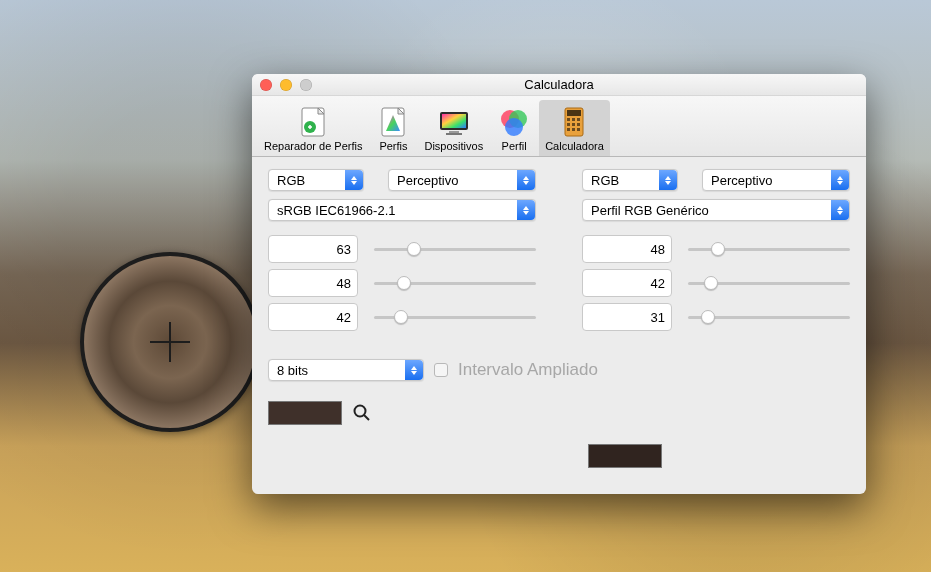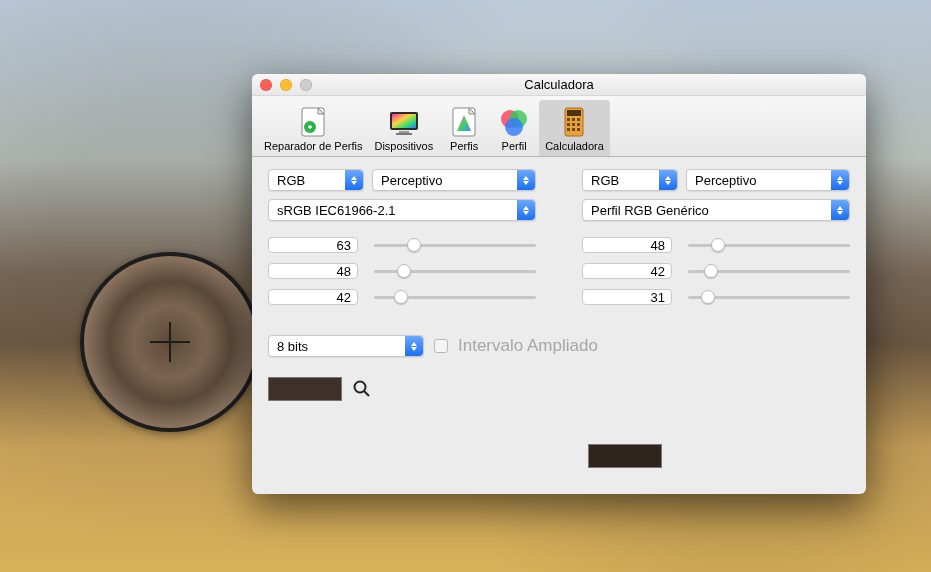--- a/index.html
+++ b/index.html
@@ -49,41 +49,41 @@
   .tb-item { display:flex; flex-direction:column; align-items:center; padding: 4px 6px 4px;
     font-size:11px; cursor:default; border-radius:4px 4px 0 0; }
   .tb-item.selected { background:#d3d3d3; }
   .tb-icon { width:38px; height:36px; display:flex; align-items:center; justify-content:center; }
   .tb-icon svg { width:34px; height:34px; }
 
   .content { flex:1; padding: 12px 16px; display:flex; flex-direction:column; }
   .columns { display:flex; gap:46px; }
   .col { flex:1; display:flex; flex-direction:column; gap:8px; }
 
-  .sel-row { display:flex; gap:8px; }
+  .sel-row { display:flex; gap:24px; }
   .mac-select {
     position:relative; background:#fff; border:1px solid #c9c9c9; border-radius:4px;
     height:22px; font-size:13px; display:flex; align-items:center; padding:0 22px 0 8px;
     box-shadow: 0 .5px 1px rgba(0,0,0,.08);
   }
   .mac-select .arrows{
     position:absolute; right:0; top:0; bottom:0; width:18px; border-top-right-radius:4px;
     border-bottom-right-radius:4px; background:linear-gradient(#6ca7ff,#1a6ff0);
     display:flex;flex-direction:column;align-items:center;justify-content:center;gap:1px;
   }
   .mac-select .arrows::before,.mac-select .arrows::after{
     content:"";width:0;height:0;border-left:3px solid transparent;border-right:3px solid transparent;
   }
   .mac-select .arrows::before{border-bottom:4px solid #fff;}
   .mac-select .arrows::after{border-top:4px solid #fff;}
 
   .value-group{display:flex;flex-direction:column;gap:6px;margin-top:6px;}
   .value-row{display:flex;align-items:center;gap:16px;}
   .value-input{
-    width:90px;height:16px;background:#fff;border:1px solid #c9c9c9;border-radius:4px;
+    width:90px;height:28px;background:#fff;border:1px solid #c9c9c9;border-radius:4px;
     font-size:13px;text-align:right;padding:0 6px;display:flex;align-items:center;justify-content:flex-end;
   }
   .slider{flex:1;height:20px;position:relative;display:flex;align-items:center;}
   .slider .track{height:3px;width:100%;background:#c6c6c6;border-radius:2px;position:relative;}
   .slider .thumb{position:absolute;top:50%;transform:translate(-50%,-50%);width:14px;height:14px;
     border-radius:50%;background:#fff;border:1px solid #bcbcbc;box-shadow:0 1px 1px rgba(0,0,0,.2);}
 
   .bottom-row{margin-top:28px;display:flex;align-items:center;gap:10px;}
   .checkbox{width:14px;height:14px;border:1px solid #b8b8b8;border-radius:3px;background:#f5f5f5;}
   .cb-label{font-size:17px;color:#a7a7a7;}
@@ -120,56 +120,56 @@
     <div class="tb-item">
       <div class="tb-icon">
         <svg viewBox="0 0 34 34">
             <rect x="6" y="3" width="22" height="28" rx="2" fill="#fff" stroke="#888"></rect>
             <path d="M22 3l6 6h-6z" fill="#e8e8e8" stroke="#888"></path>
             <circle cx="14" cy="22" r="6" fill="#2fb24c"></circle>
             <path d="M12 22h4M14 20v4" stroke="#fff" stroke-width="1.5"></path>
           </svg>
       </div>
       <span>Reparador de Perfis</span>
+    </div>
+    <div class="tb-item">
+      <div class="tb-icon">
+        <svg viewBox="0 0 34 34">
+            <rect x="6" y="3" width="22" height="28" rx="2" fill="#fff" stroke="#888"></rect>
+            <path d="M22 3l6 6h-6z" fill="#e8e8e8" stroke="#888"></path>
+            <path d="M10 26 L17 10 L24 26 Z" fill="url(#g1)"></path>
+            <defs>
+              <linearGradient id="g1" x1="0" y1="0" x2="1" y2="1">
+                <stop offset="0" stop-color="#ff4fd8"></stop>
+                <stop offset=".5" stop-color="#47d35b"></stop>
+                <stop offset="1" stop-color="#3a8bff"></stop>
+              </linearGradient>
+            </defs>
+          </svg>
+      </div>
+      <span>Perfis</span>
     </div>
     <div class="tb-item">
       <div class="tb-icon">
         <svg viewBox="0 0 34 34">
             <rect x="3" y="7" width="28" height="18" rx="2" fill="#2b2b2b"></rect>
             <rect x="5" y="9" width="24" height="14" fill="url(#g2)"></rect>
             <rect x="12" y="26" width="10" height="2" fill="#999"></rect>
             <rect x="9" y="28" width="16" height="2" fill="#777"></rect>
             <defs>
               <linearGradient id="g2" x1="0" y1="0" x2="1" y2="1">
                 <stop offset="0" stop-color="#ff2ea6"></stop>
                 <stop offset=".4" stop-color="#ffd23f"></stop>
                 <stop offset=".7" stop-color="#38e06b"></stop>
                 <stop offset="1" stop-color="#2f7bff"></stop>
               </linearGradient>
             </defs>
           </svg>
       </div>
       <span>Dispositivos</span>
-    </div>
-    <div class="tb-item">
-      <div class="tb-icon">
-        <svg viewBox="0 0 34 34">
-            <rect x="6" y="3" width="22" height="28" rx="2" fill="#fff" stroke="#888"></rect>
-            <path d="M22 3l6 6h-6z" fill="#e8e8e8" stroke="#888"></path>
-            <path d="M10 26 L17 10 L24 26 Z" fill="url(#g1)"></path>
-            <defs>
-              <linearGradient id="g1" x1="0" y1="0" x2="1" y2="1">
-                <stop offset="0" stop-color="#ff4fd8"></stop>
-                <stop offset=".5" stop-color="#47d35b"></stop>
-                <stop offset="1" stop-color="#3a8bff"></stop>
-              </linearGradient>
-            </defs>
-          </svg>
-      </div>
-      <span>Perfis</span>
     </div>
     <div class="tb-item">
       <div class="tb-icon">
         <svg viewBox="0 0 34 34">
             <circle cx="13" cy="14" r="9" fill="#ff3b5b" opacity=".8"></circle>
             <circle cx="21" cy="14" r="9" fill="#34c759" opacity=".8"></circle>
             <circle cx="17" cy="22" r="9" fill="#2f7bff" opacity=".8"></circle>
           </svg>
       </div>
       <span>Perfil</span>

